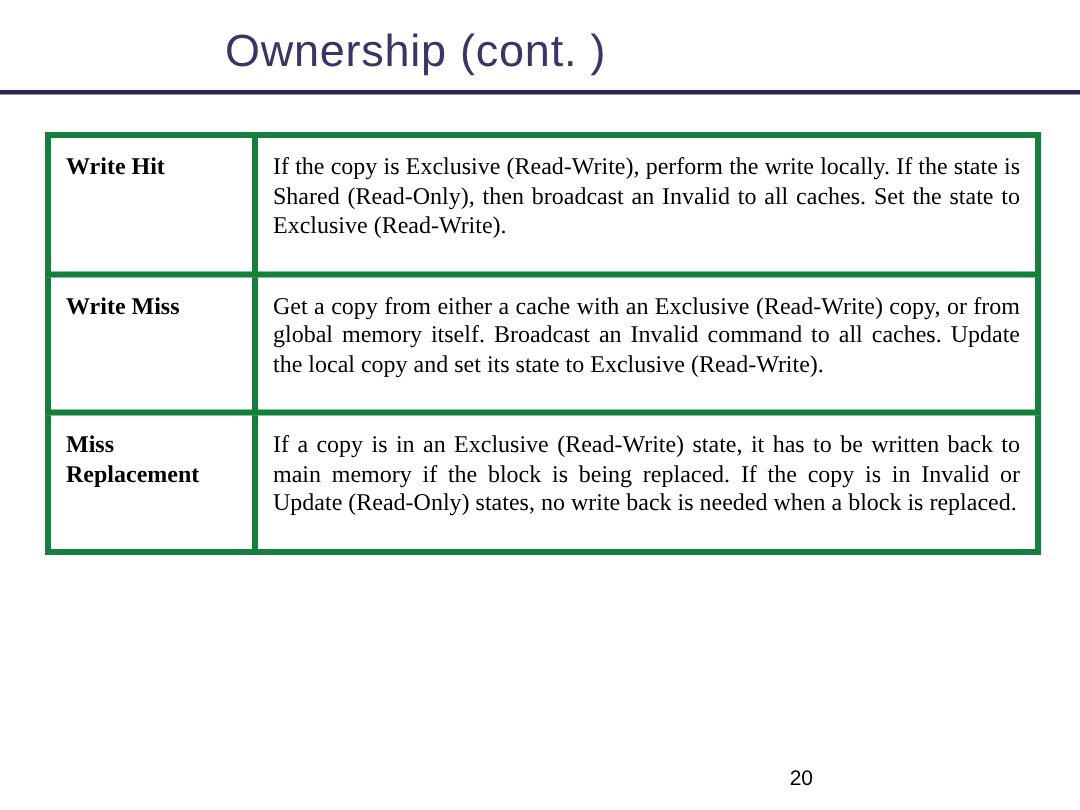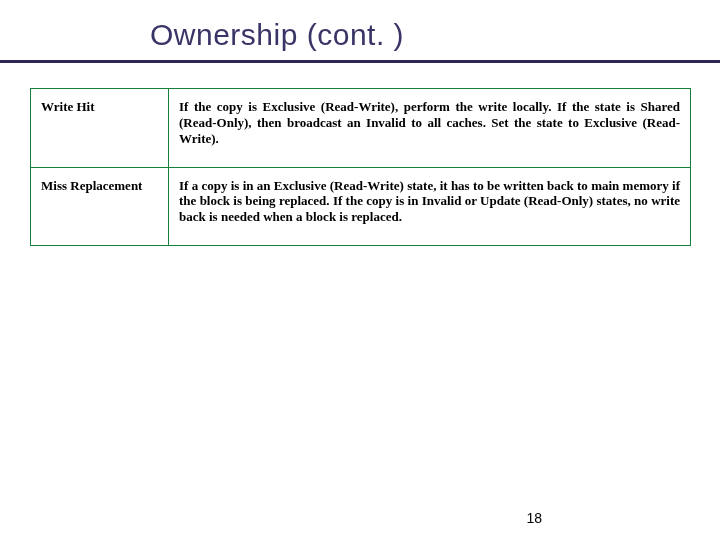--- a/index.html
+++ b/index.html
@@ -40,33 +40,33 @@
     top: 88px;
     left: 30px;
     width: 660px;
   }
   table {
     border-collapse: collapse;
     width: 100%;
     table-layout: fixed;
   }
   td {
-    border: 1px solid #15803d;
+    border: 4px solid #15803d;
     vertical-align: top;
     padding: 10px 10px 20px 10px;
-    font-size: 13px;
+    font-size: 16px;
     line-height: 1.22;
   }
   col.c1 { width: 138px; }
   col.c2 { width: 522px; }
   td.label {
     font-weight: bold;
   }
   td.desc {
-    font-weight: bold;
+    font-weight: normal;
     text-align: justify;
     text-justify: inter-word;
   }
   .pagenum {
     position: absolute;
     right: 34px;
     bottom: 14px;
     font-family: Arial, Helvetica, sans-serif;
     font-size: 14px;
     color: #000;
@@ -85,21 +85,25 @@
       <colgroup>
         <col class="c1">
           <col class="c2">
       </colgroup>
       <tbody>
         <tr>
           <td class="label">Write Hit</td>
           <td class="desc">If the copy is Exclusive (Read-Write), perform the write locally. If the state is Shared (Read-Only), then broadcast an Invalid to all caches. Set the state to Exclusive (Read-Write).</td>
         </tr>
         <tr>
+          <td class="label">Write Miss</td>
+          <td class="desc">Get a copy from either a cache with an Exclusive (Read-Write) copy, or from global memory itself. Broadcast an Invalid command to all caches. Update the local copy and set its state to Exclusive (Read-Write).</td>
+        </tr>
+        <tr>
           <td class="label">Miss Replacement</td>
           <td class="desc">If a copy is in an Exclusive (Read-Write) state, it has to be written back to main memory if the block is being replaced. If the copy is in Invalid or Update (Read-Only) states, no write back is needed when a block is replaced.</td>
         </tr>
       </tbody>
     </table>
   </div>
 
-  <div class="pagenum">18</div>
+  <div class="pagenum">20</div>
 </div>
 
 </body></html>

